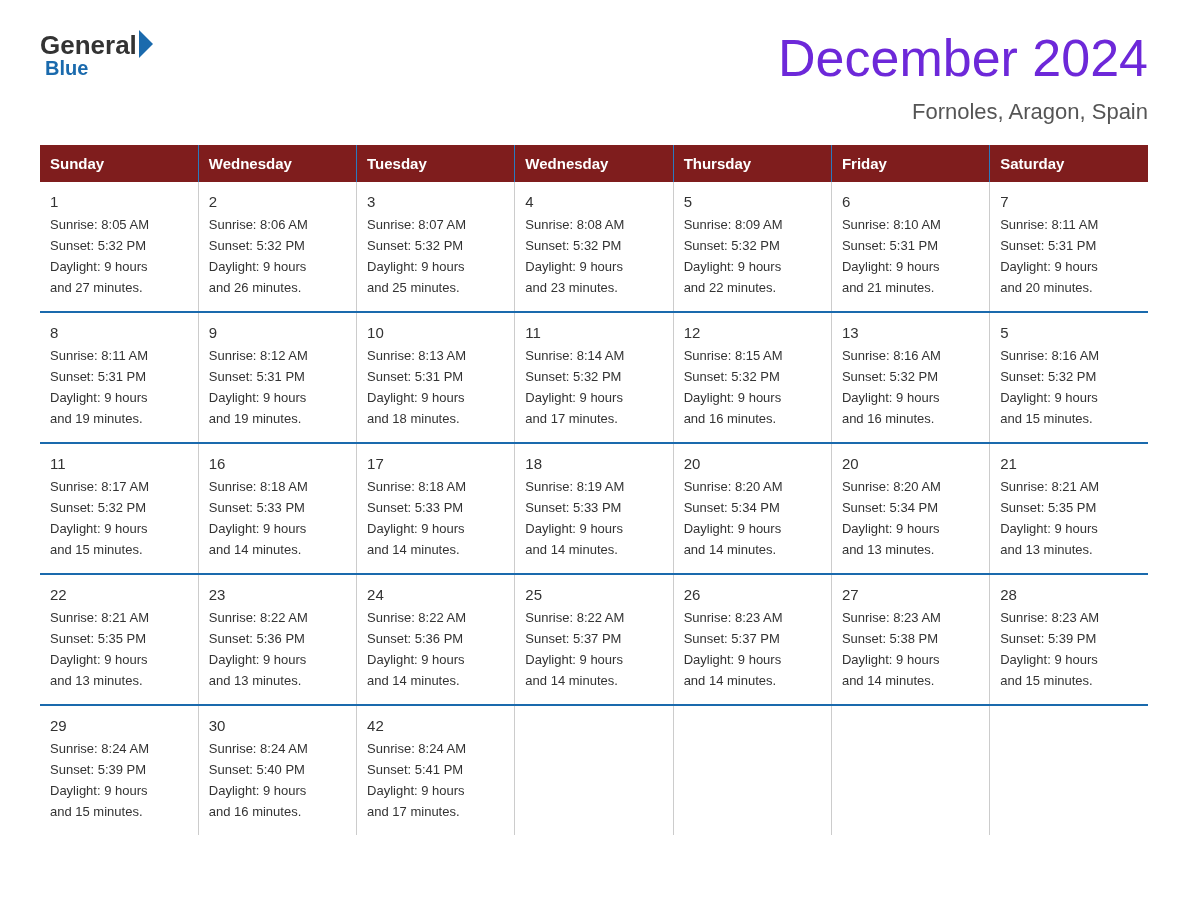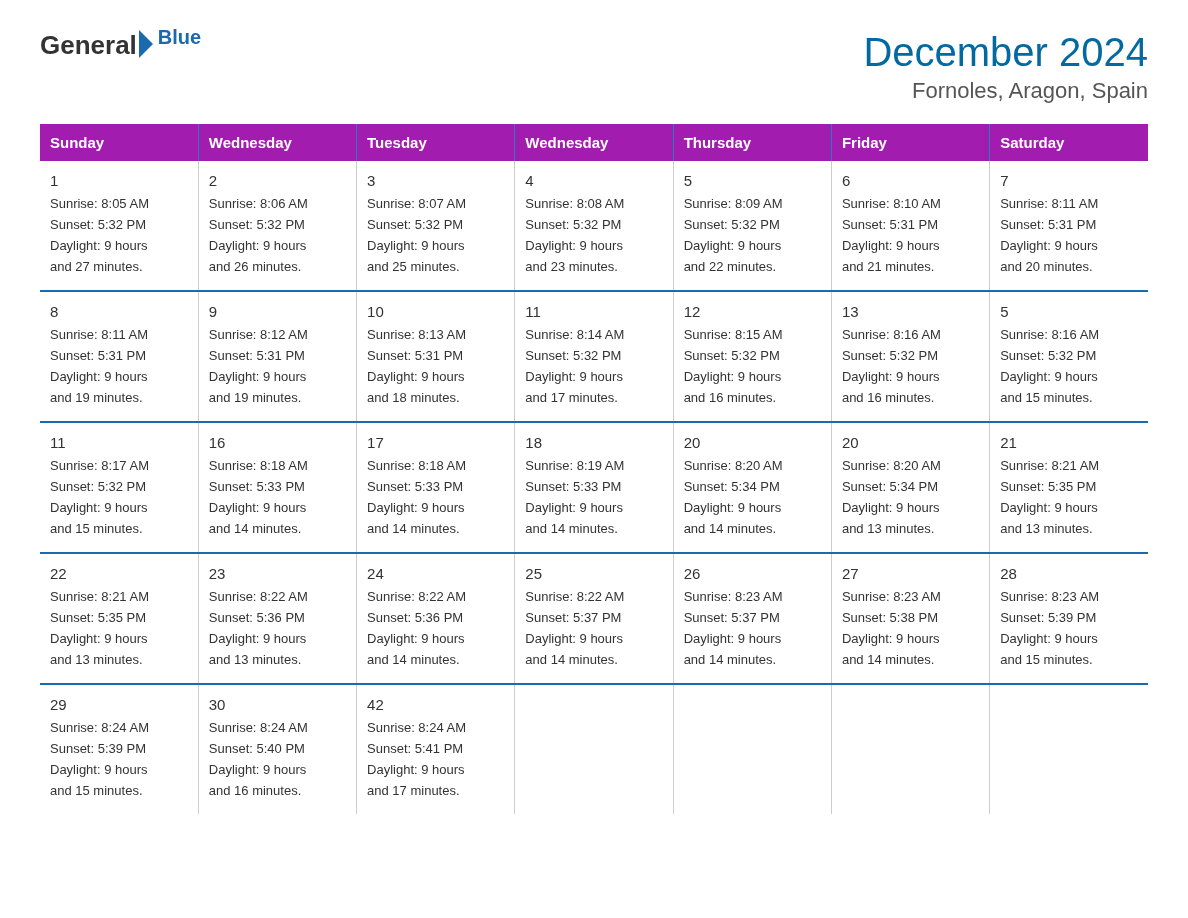--- a/index.html
+++ b/index.html
@@ -11,21 +11,21 @@
       min-height: 918px;
     }
     .header {
       display: flex;
       justify-content: space-between;
       align-items: flex-start;
       margin-bottom: 20px;
     }
     .logo {
       display: flex;
-      flex-direction: row;
+      flex-direction: column;
       align-items: flex-start;
     }
     .logo-top {
       display: flex;
       align-items: center;
     }
     .logo-general {
       font-size: 26px;
       font-weight: bold;
       color: #333;
@@ -44,37 +44,37 @@
       font-size: 20px;
       font-weight: bold;
       color: #1a6aad;
       margin-top: -4px;
       margin-left: 5px;
     }
     .title-block {
       text-align: right;
     }
     .title-month {
-      font-size: 40px;
+      font-size: 52px;
       font-weight: normal;
-      color: #0369a1;
+      color: #6d28d9;
       line-height: 1.1;
     }
     .title-location {
       font-size: 22px;
       color: #555;
-      margin-top: 4px;
+      margin-top: 12px;
     }
     table {
       width: 100%;
       border-collapse: collapse;
       font-size: 13.5px;
     }
     thead tr {
-      background: #a21caf;
+      background: #7f1d1d;
       color: #fff;
     }
     thead th {
       padding: 10px 10px;
       text-align: left;
       font-weight: bold;
       font-size: 15px;
       border-right: 1px solid #2a7abf;
     }
     thead th:last-child {

